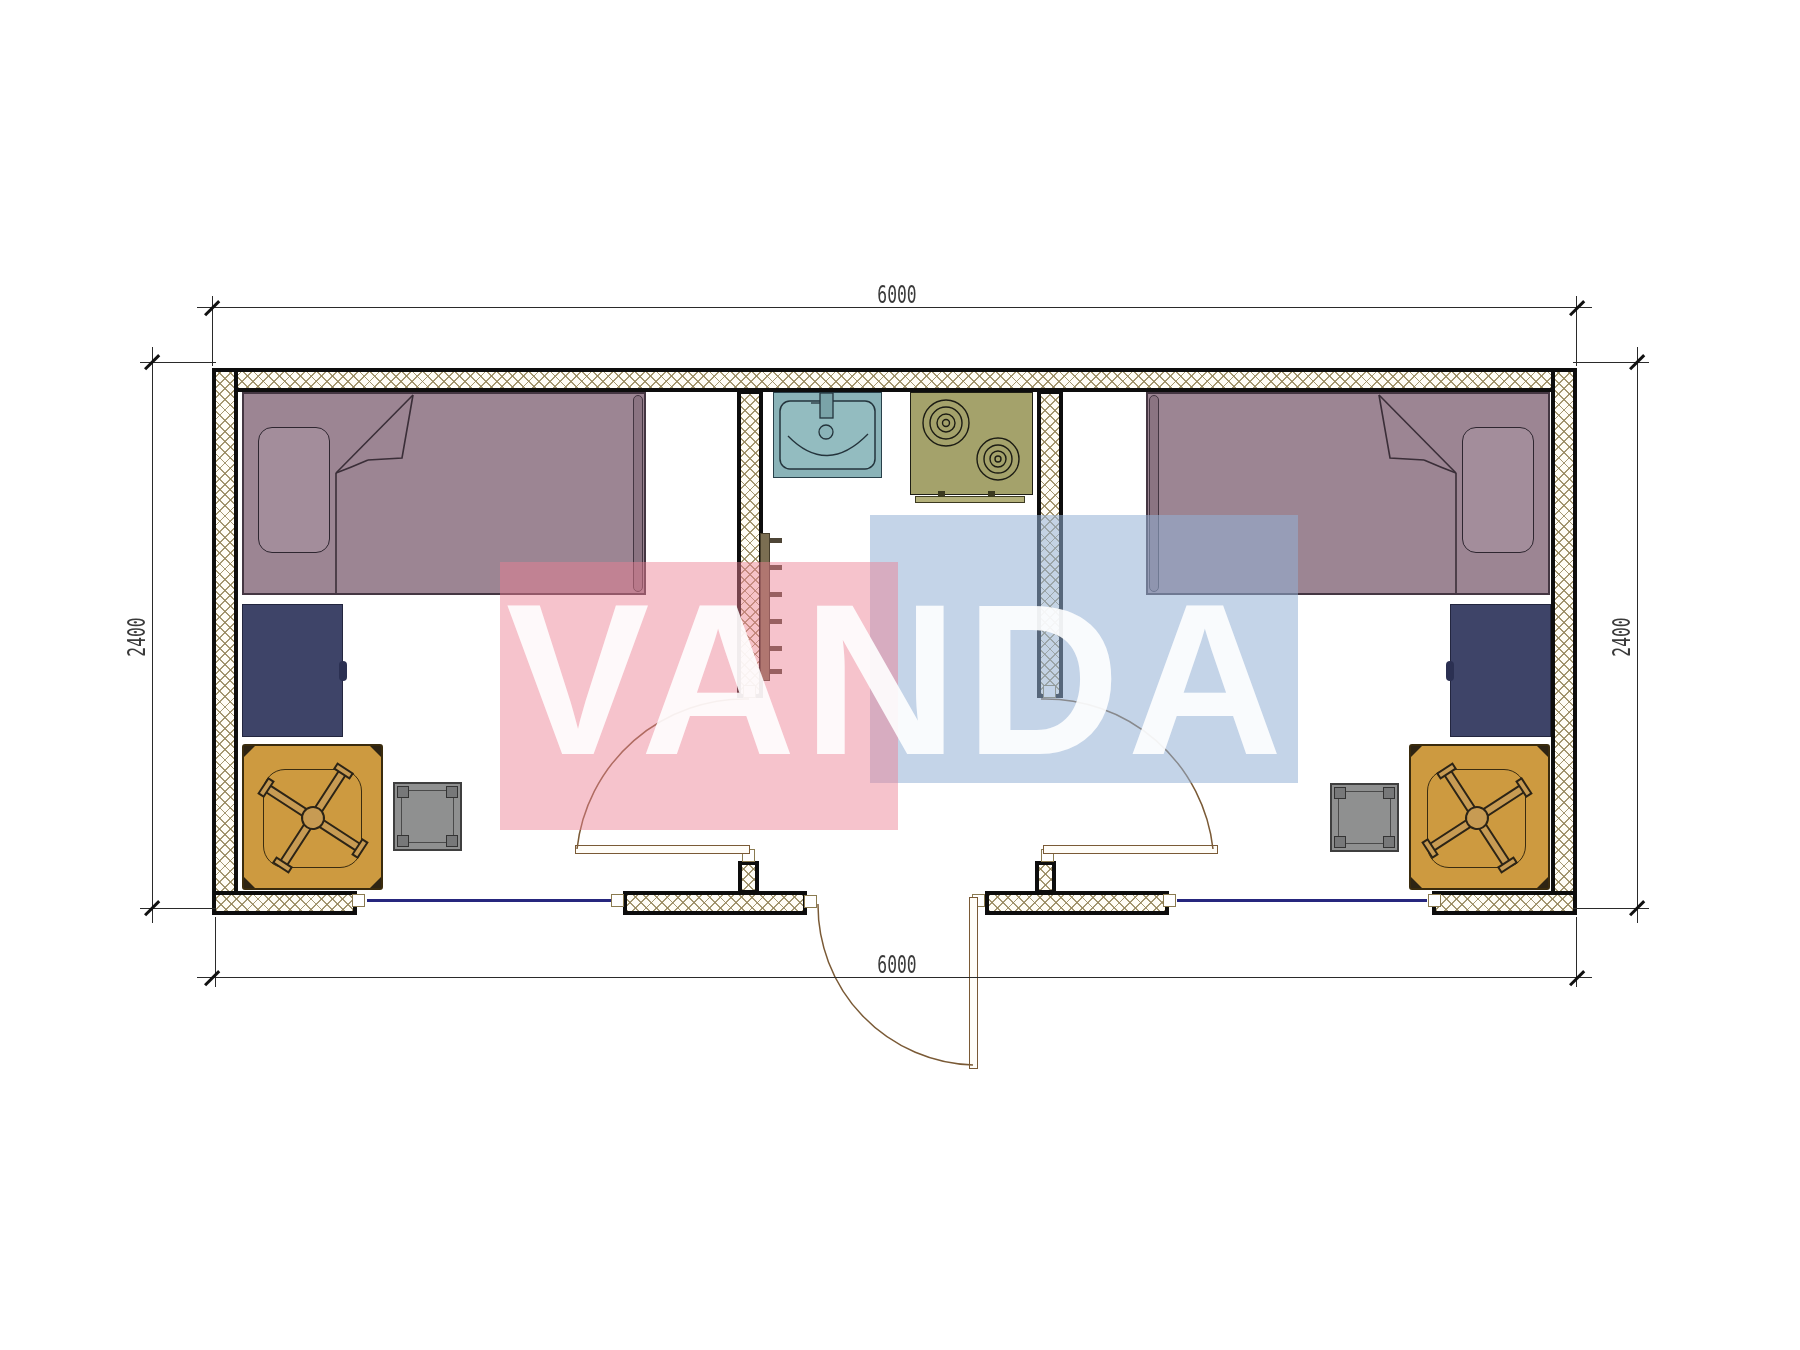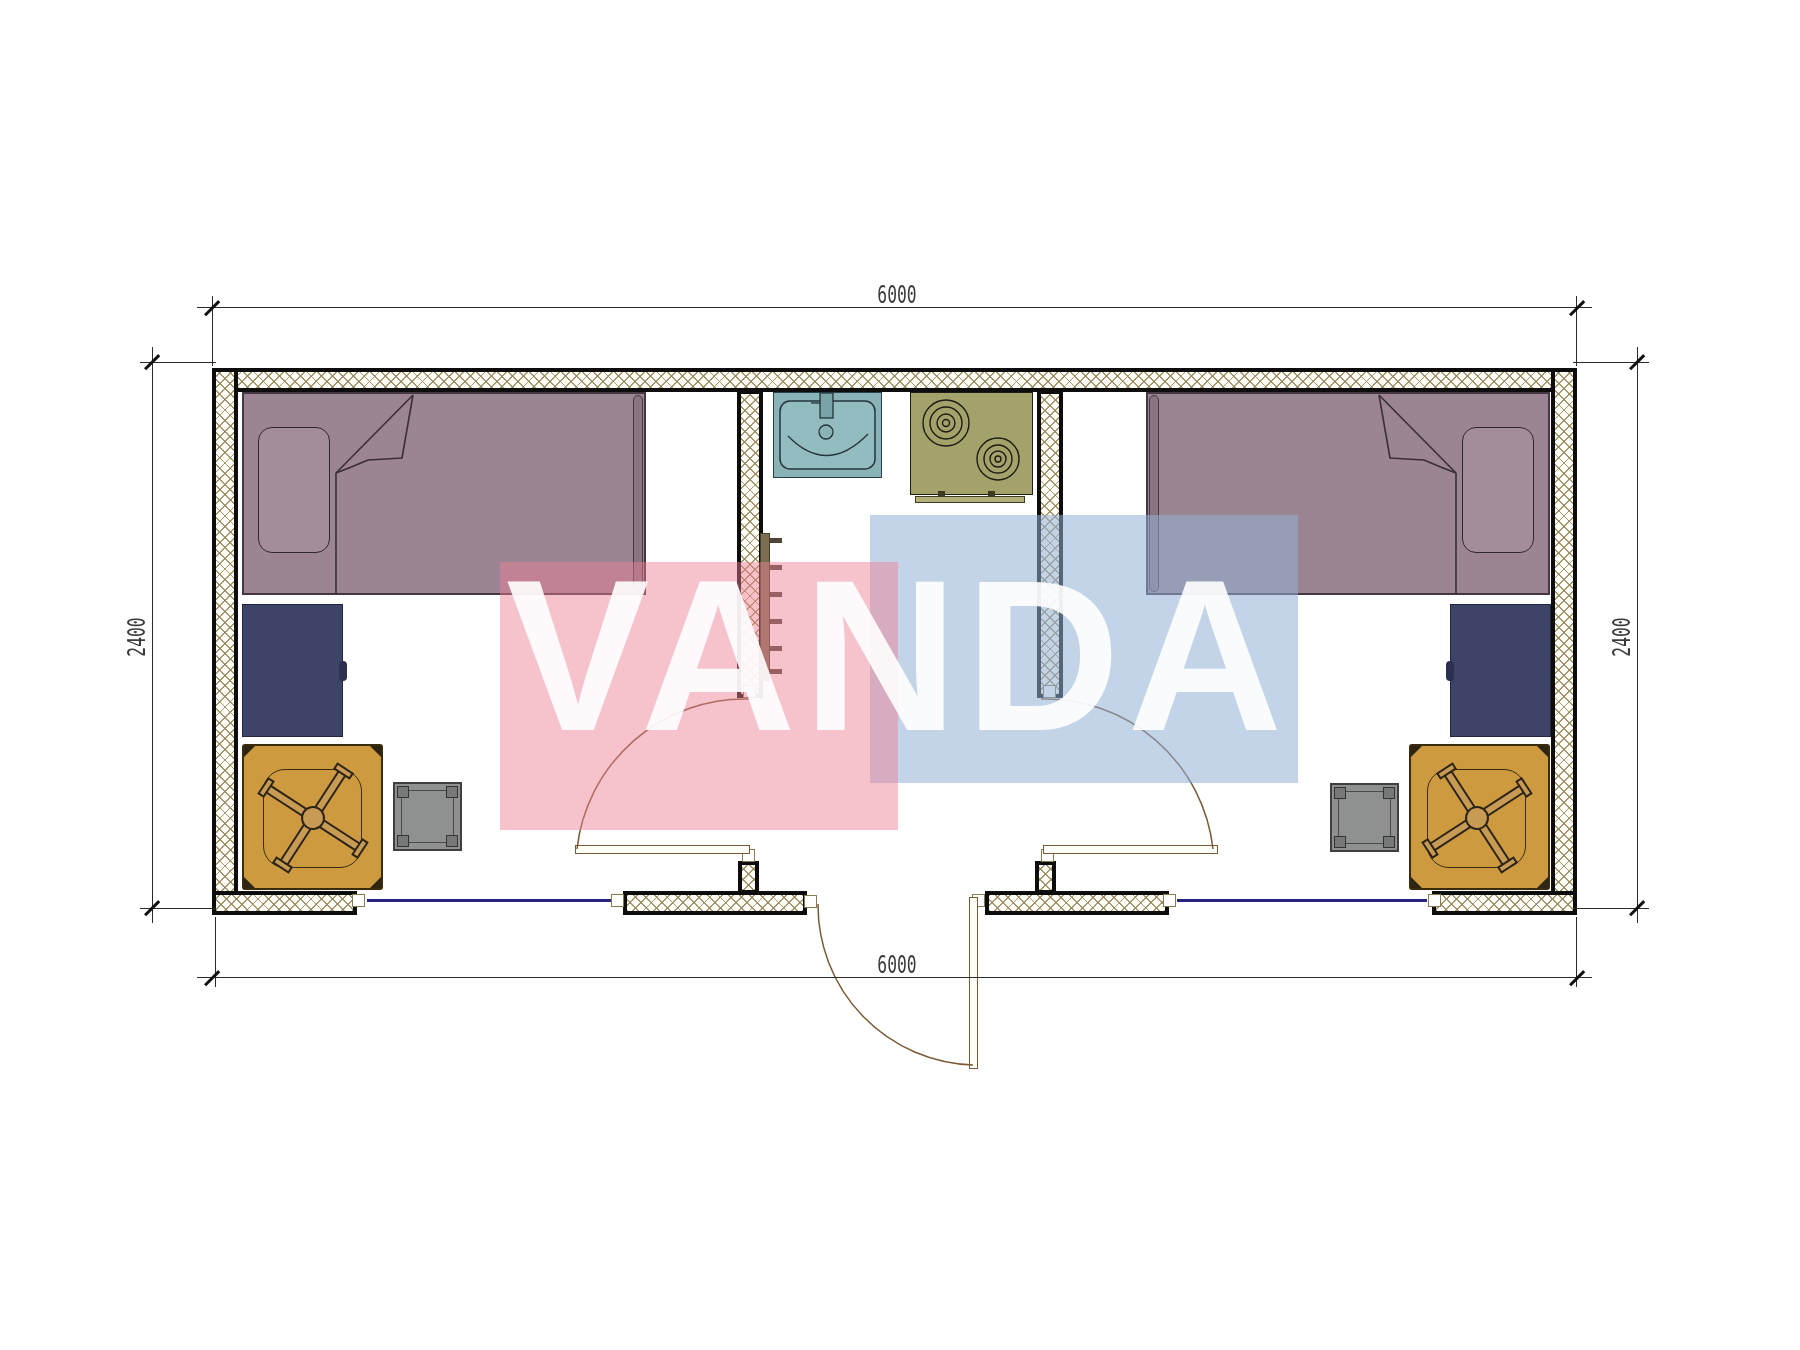--- a/index.html
+++ b/index.html
@@ -38,21 +38,21 @@
   .ext{background:#2a2a2a;}
   .tick{position:absolute;width:20px;height:2.6px;background:#111;
         transform:translate(-50%,-50%) rotate(-45deg);}
   .dimlab{position:absolute;font-family:"DejaVu Sans Mono",monospace;font-size:24px;color:#3a3a3a;
           white-space:nowrap;transform:translateX(-50%) scaleX(.68);}
   .dimlabv{position:absolute;font-family:"DejaVu Sans Mono",monospace;font-size:24px;color:#3a3a3a;
            white-space:nowrap;transform:translate(-50%,-50%) rotate(-90deg) scaleX(.68);}
   
   .wm-blue{position:absolute;left:870px;top:515px;width:428px;height:268px;background:rgba(147,177,213,.55);}
   .wm-pink{position:absolute;left:500px;top:562px;width:398px;height:268px;background:rgba(235,128,146,.47);}
-  .wm-text{position:absolute;left:506px;top:548px;font-family:"Liberation Sans",sans-serif;
+  .wm-text{position:absolute;left:506px;top:572px;font-family:"Liberation Sans",sans-serif;
            font-weight:bold;font-size:215px;line-height:1;letter-spacing:7px;
            color:rgba(255,255,255,.9);}
   svg.overlay{position:absolute;left:0;top:0;pointer-events:none;}
 </style>
 </head>
 <body>
 
 <div id="canvas">
 
   <div class="wall" style="left:212px;top:368px;width:1365px;height:24px;"></div>

